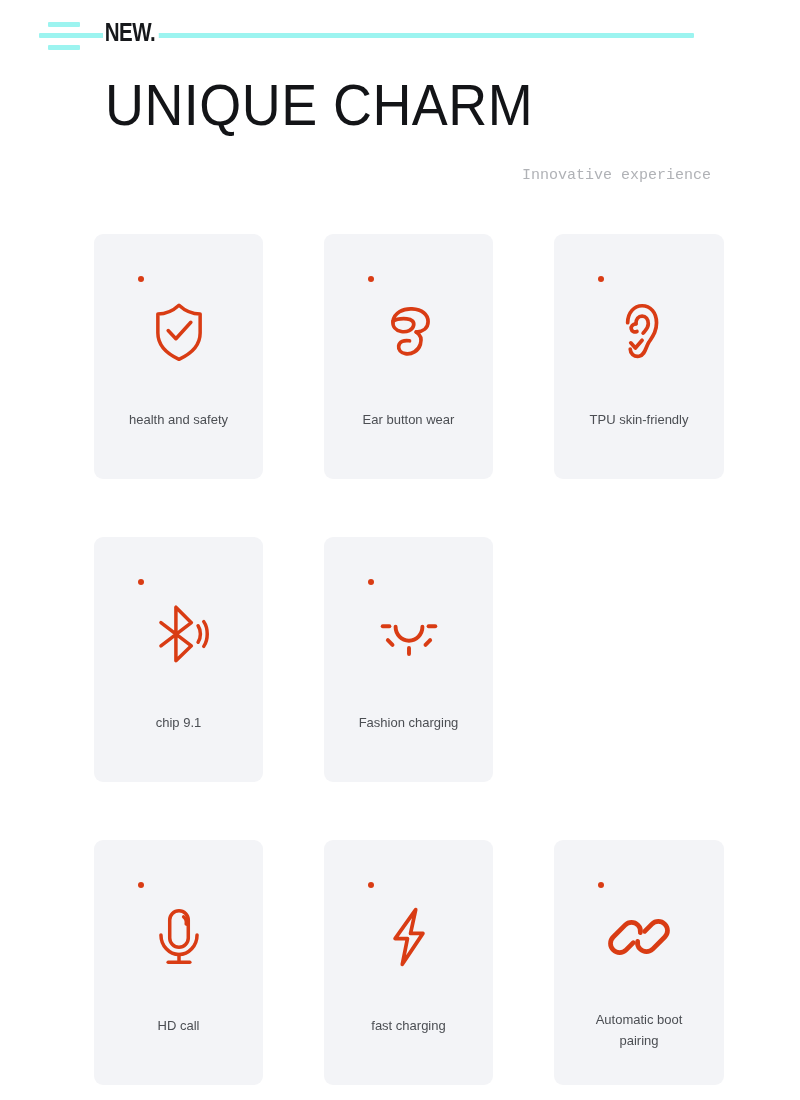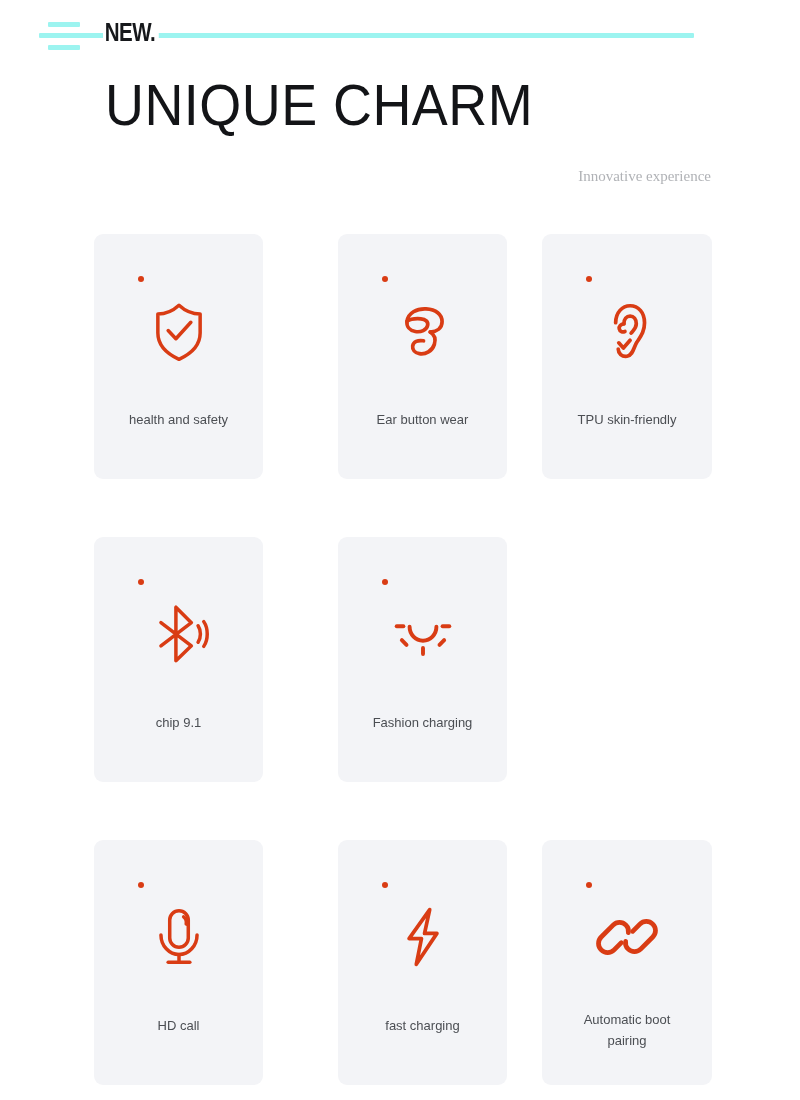--- a/index.html
+++ b/index.html
@@ -65,21 +65,21 @@
     line-height: 66px;
     white-space: nowrap;
     transform: scaleX(0.93);
     transform-origin: left center;
   }
 
   .subtitle {
     position: absolute;
     right: 89px;
     top: 166px;
-    font-family: Liberation Serif, serif;
+    font-family: Liberation Mono, monospace;
     font-size: 15px;
     font-weight: 400;
     color: #b0b2b6;
     line-height: 20px;
     white-space: nowrap;
   }
 
   
   .grid {
     position: absolute;
@@ -97,22 +97,22 @@
 
   .card {
     position: absolute;
     top: 0;
     width: 169px;
     height: 245px;
     background: #f3f4f7;
     border-radius: 9px;
   }
   .card.c0 { left: 0px; }
-  .card.c1 { left: 244px; text-decoration: underline; }
-  .card.c2 { left: 448px; width: 170px; text-decoration: underline; }
+  .card.c1 { left: 230px; text-decoration: underline; }
+  .card.c2 { left: 460px; width: 170px; text-decoration: underline; }
 
   .card-dot {
     position: absolute;
     left: 44px;
     top: 42px;
     width: 6px;
     height: 6px;
     border-radius: 50%;
     background: #d93c14;
   }

